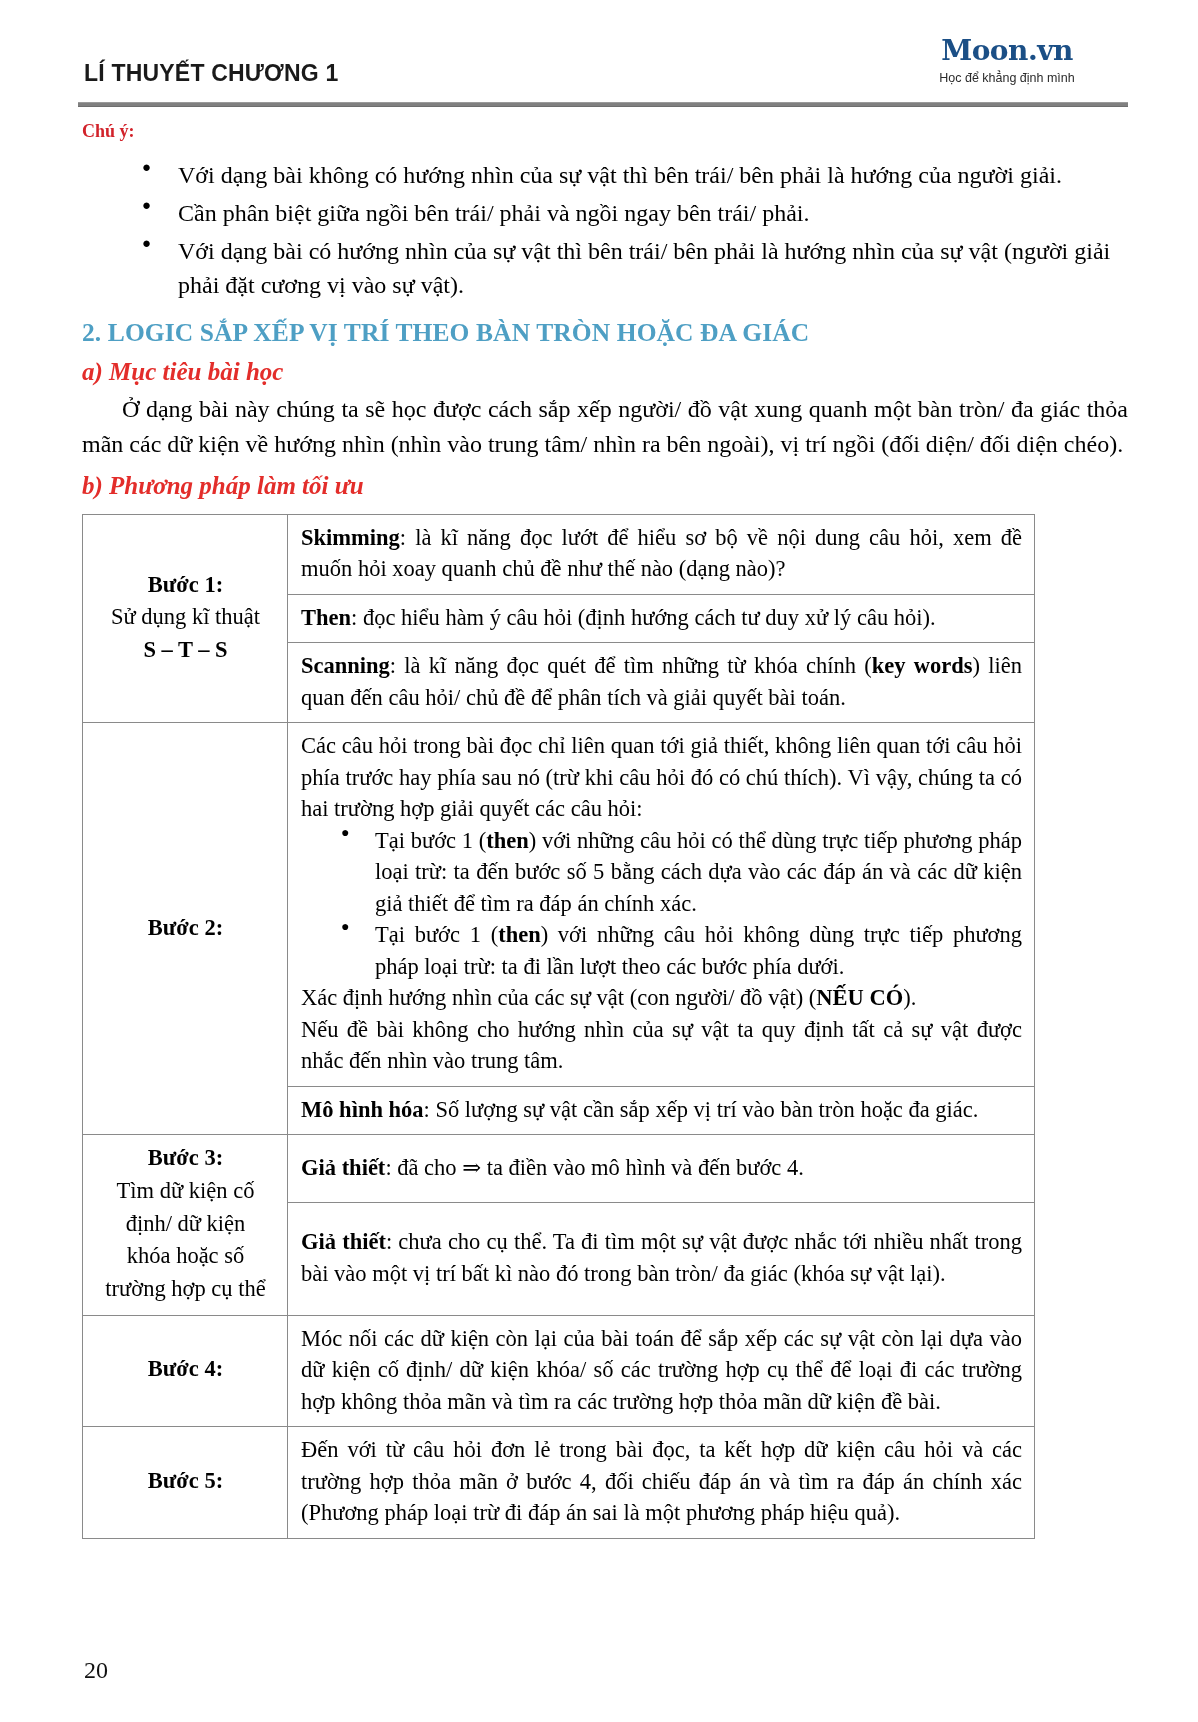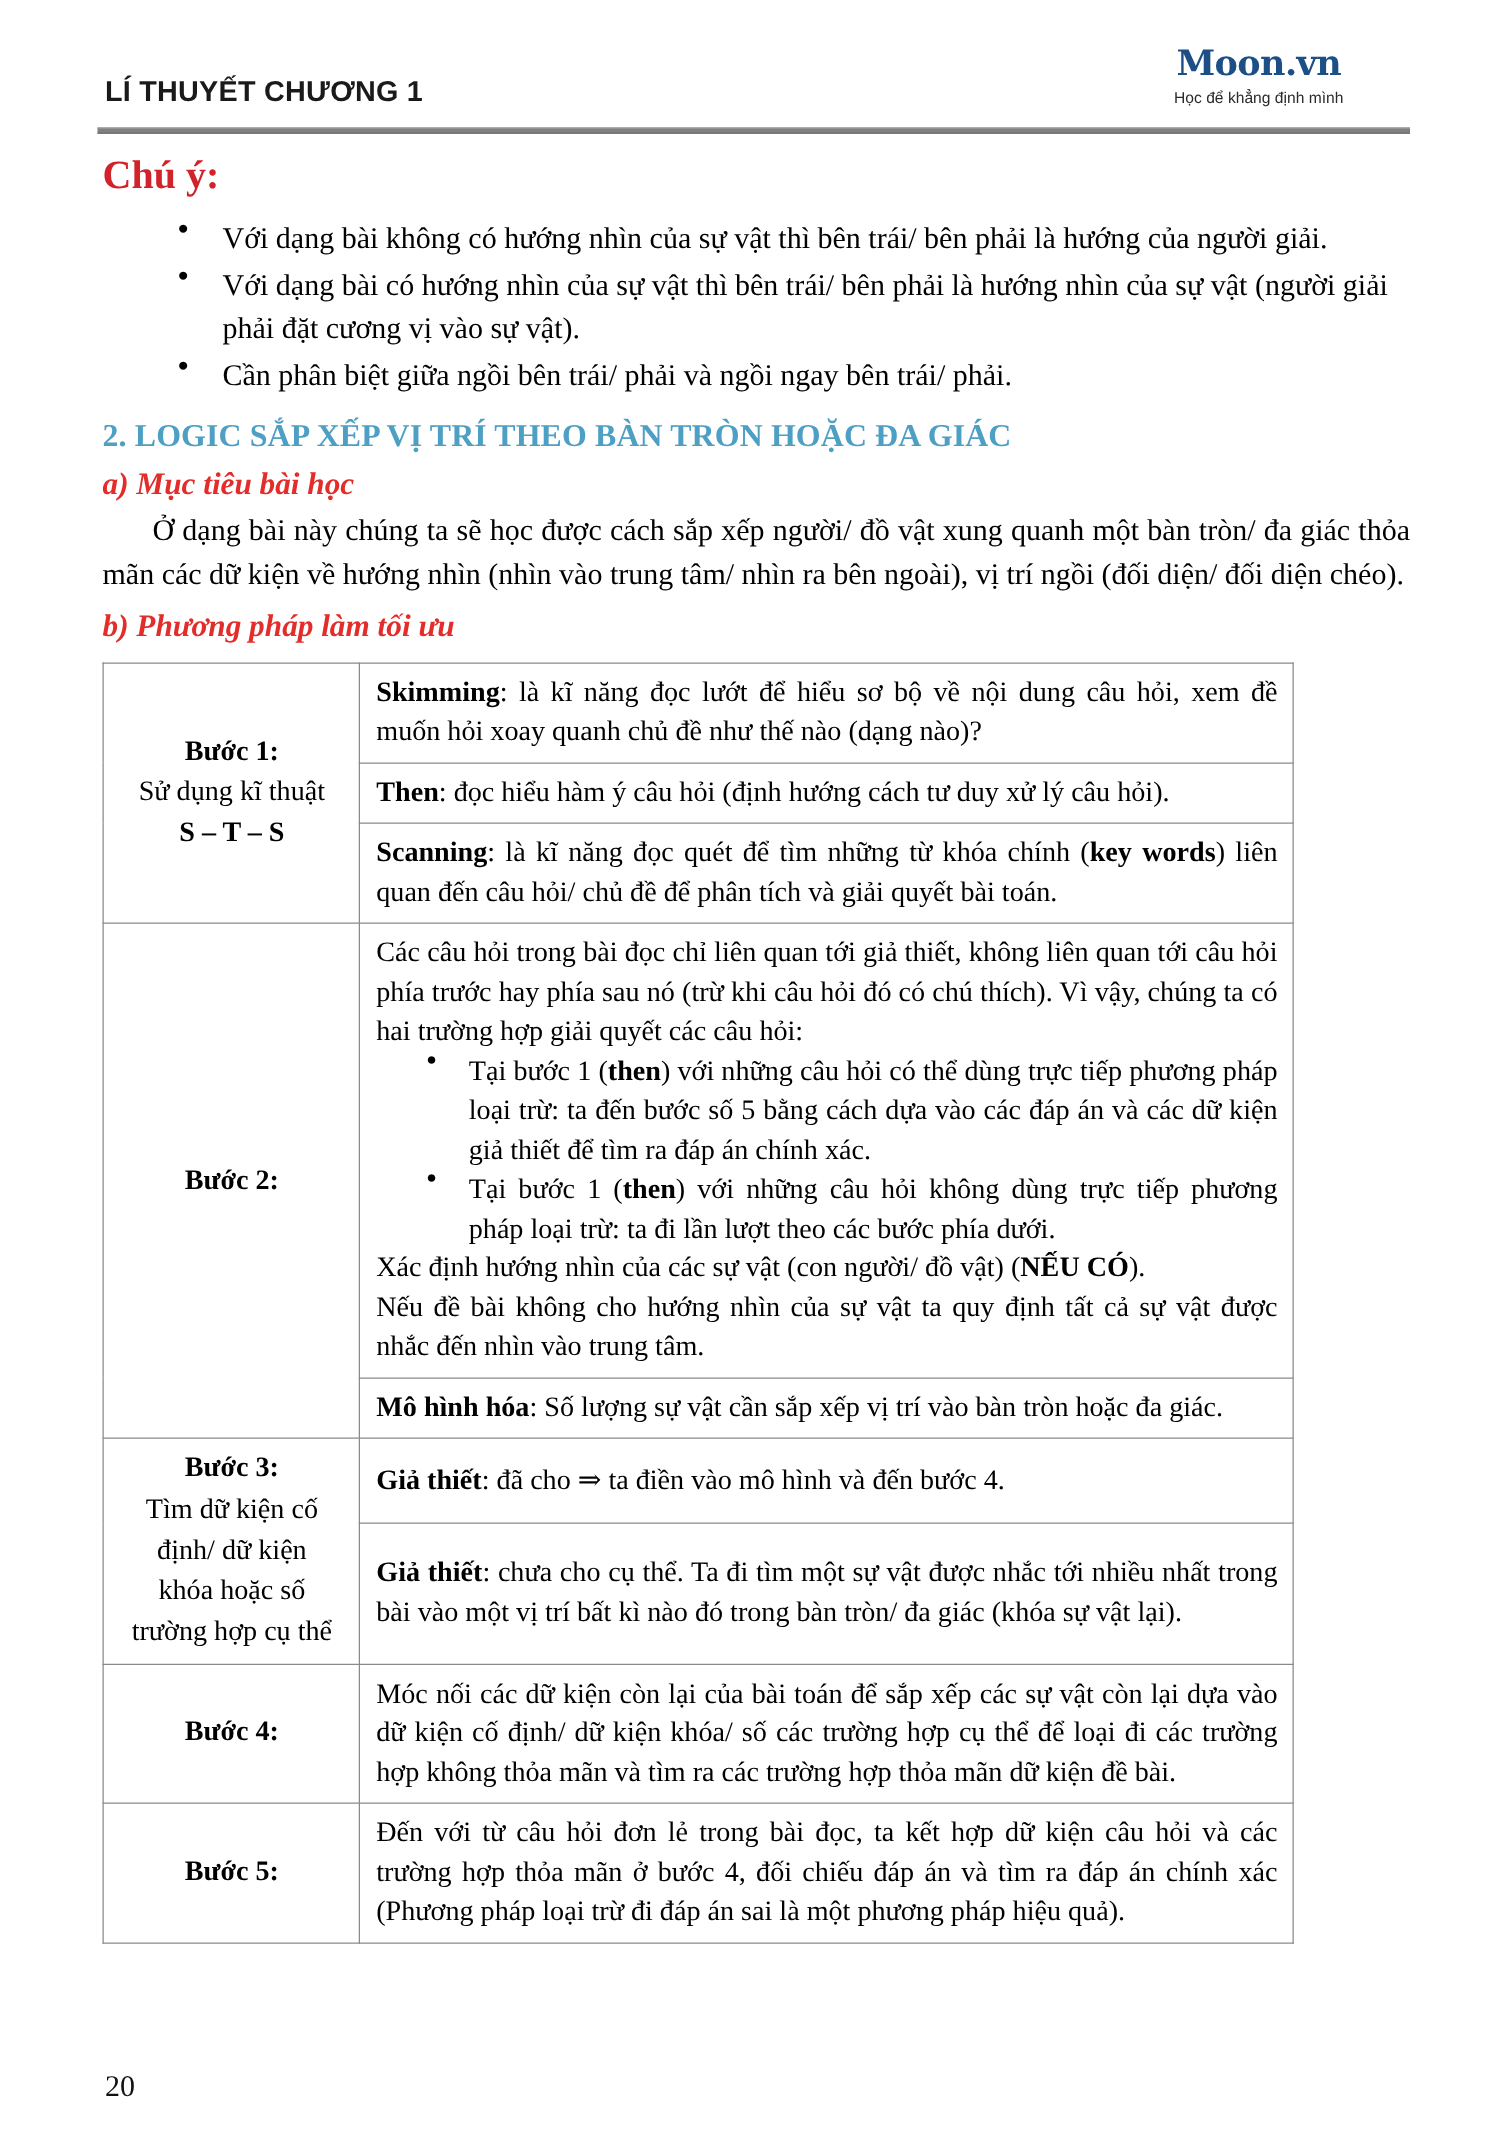--- a/index.html
+++ b/index.html
@@ -65,21 +65,21 @@
     background: #808080;
     border-top: 1px solid #9a9a9a;
     border-bottom: 1px solid #6e6e6e;
     width: 100%;
   }
 
   
   .note-title {
     color: #d2222a;
     font-weight: bold;
-    font-size: 32px;
+    font-size: 18px;
     margin: 14px 0 6px 4px;
     font-family: "Liberation Serif", serif;
   }
   ul.bullets {
     margin: 16px 0 6px 0;
     padding-left: 56px;
     list-style: none;
   }
   ul.bullets > li {
     position: relative;
@@ -190,22 +190,22 @@
     <div class="brand">
       <div class="brand-name">Moon.vn</div>
       <div class="brand-tag">Học để khẳng định mình</div>
     </div>
   </div>
   <div class="hdr-rule"></div>
 
   <div class="note-title">Chú ý:</div>
   <ul class="bullets">
     <li>Với dạng bài không có hướng nhìn của sự vật thì bên trái/ bên phải là hướng của người giải.</li>
+    <li>Cần phân biệt giữa ngồi bên trái/ phải và ngồi ngay bên trái/ phải.</li>
     <li>Với dạng bài có hướng nhìn của sự vật thì bên trái/ bên phải là hướng nhìn của sự vật (người giải phải đặt cương vị vào sự vật).</li>
-    <li>Cần phân biệt giữa ngồi bên trái/ phải và ngồi ngay bên trái/ phải.</li>
   </ul>
 
   <div class="sec-head">2. LOGIC SẮP XẾP VỊ TRÍ THEO BÀN TRÒN HOẶC ĐA GIÁC</div>
   <div class="sub-head">a) Mục tiêu bài học</div>
   <div class="para">Ở dạng bài này chúng ta sẽ học được cách sắp xếp người/ đồ vật xung quanh một bàn tròn/ đa giác thỏa mãn các dữ kiện về hướng nhìn (nhìn vào trung tâm/ nhìn ra bên ngoài), vị trí ngồi (đối diện/ đối diện chéo).</div>
   <div class="sub-head">b) Phương pháp làm tối ưu</div>
 
   <table class="method">
     <tbody>
 

